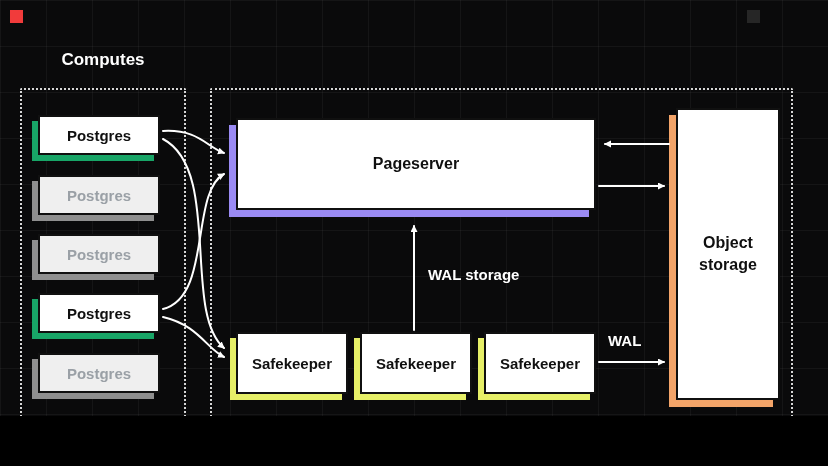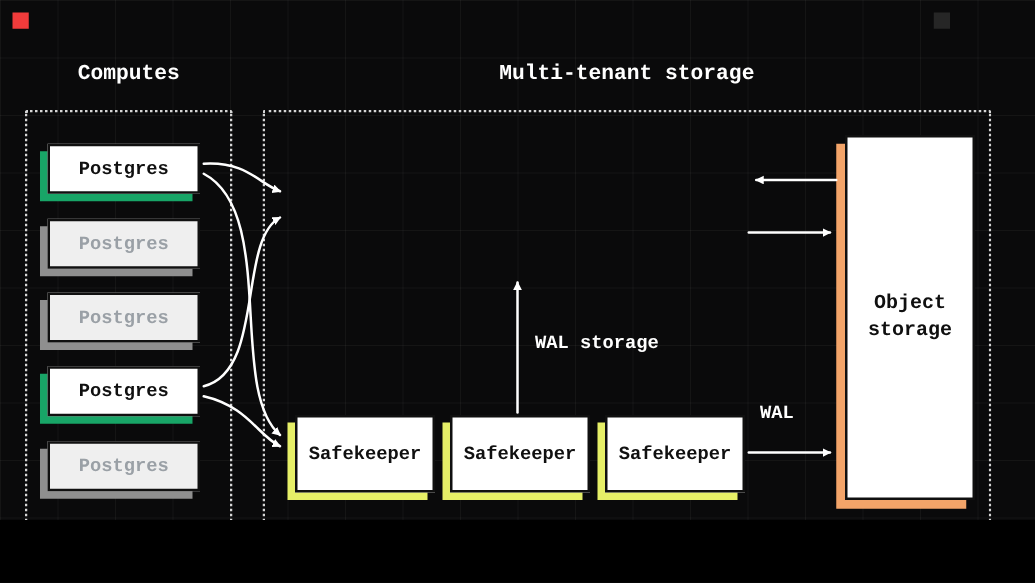--- a/index.html
+++ b/index.html
@@ -17,21 +17,21 @@
   }
   html,body{margin:0;padding:0;background:#000;}
   .canvas{
     position:relative;
     width:828px;height:416px;
     background-color:var(--bg);
     background-image:
       linear-gradient(var(--grid) 1px, transparent 1px),
       linear-gradient(90deg, var(--grid) 1px, transparent 1px);
     background-size:46px 46px;
-    font-family:Liberation Mono, monospace;
+    font-family:Liberation Sans, sans-serif;
     overflow:hidden;
   }
   .corner{position:absolute;width:13px;height:13px;}
   .corner.red{background:#f13b3b;}
   .corner.blue{background:#3056ff;}
   .corner.dark{background:#262626;}
   .section-title{
     position:absolute;
     color:#fff;font-weight:700;font-size:17px;
     text-align:center;line-height:20px;
@@ -74,58 +74,60 @@
 <body>
 
 <div class="canvas">
 
   <div class="corner red" style="left:10px;top:10px;"></div>
   <div class="corner dark" style="left:747px;top:10px;"></div>
   <div class="corner blue" style="left:10px;top:443px;"></div>
   <div class="corner dark" style="left:810px;top:443px;"></div>
 
   <div class="section-title" style="left:20px;top:50px;width:166px;">Computes</div>
-  <div class="section-title" style="left:210px;top:50px;width:583px;">Multi-tenant storage</div>
 
   <div class="dotted" style="left:20px;top:88px;width:162px;height:340px;"></div>
   <div class="dotted" style="left:210px;top:88px;width:579px;height:340px;"></div>
 
   <div class="node green" style="left:38px;top:115px;width:122px;height:40px;">
     <span>Postgres</span>
   </div>
   <div class="node inactive" style="left:38px;top:175px;width:122px;height:40px;">
     <span>Postgres</span>
   </div>
   <div class="node inactive" style="left:38px;top:234px;width:122px;height:40px;">
     <span>Postgres</span>
   </div>
   <div class="node green" style="left:38px;top:293px;width:122px;height:40px;">
     <span>Postgres</span>
   </div>
   <div class="node inactive" style="left:38px;top:353px;width:122px;height:40px;">
     <span>Postgres</span>
   </div>
 
+  <div class="node purple" style="left:236px;top:118px;width:360px;height:92px;">
+    <span>Pageserver</span>
+  </div>
 
   <div class="node yellow" style="left:236px;top:332px;width:112px;height:62px;">
     <span>Safekeeper</span>
   </div>
   <div class="node yellow" style="left:360px;top:332px;width:112px;height:62px;">
     <span>Safekeeper</span>
   </div>
   <div class="node yellow" style="left:484px;top:332px;width:112px;height:62px;">
     <span>Safekeeper</span>
   </div>
 
   <div class="node orange" style="left:676px;top:108px;width:104px;height:292px;padding:0 14px;">
     <span>Object storage</span>
   </div>
 
   <div class="flow-label" style="left:428px;top:266px;">WAL storage</div>
-  <div class="flow-label" style="left:608px;top:322px;">WAL</div>
+  <div class="flow-label" style="left:608px;top:332px;">WAL</div>
 
   <svg class="arrows" viewBox="0 0 828 466">
     <defs>
       <marker id="arrow" markerWidth="8" markerHeight="8" refX="6" refY="3.5" orient="auto" markerUnits="userSpaceOnUse">
         <path d="M0,0 L7,3.5 L0,7 Z" fill="#ffffff"></path>
       </marker>
     </defs>
     <g stroke="#ffffff" stroke-width="2" fill="none" stroke-linecap="round">
       <path d="M 669 144 L 605 144" marker-end="url(#arrow)"></path>
       <path d="M 599 186 L 664 186" marker-end="url(#arrow)"></path>

